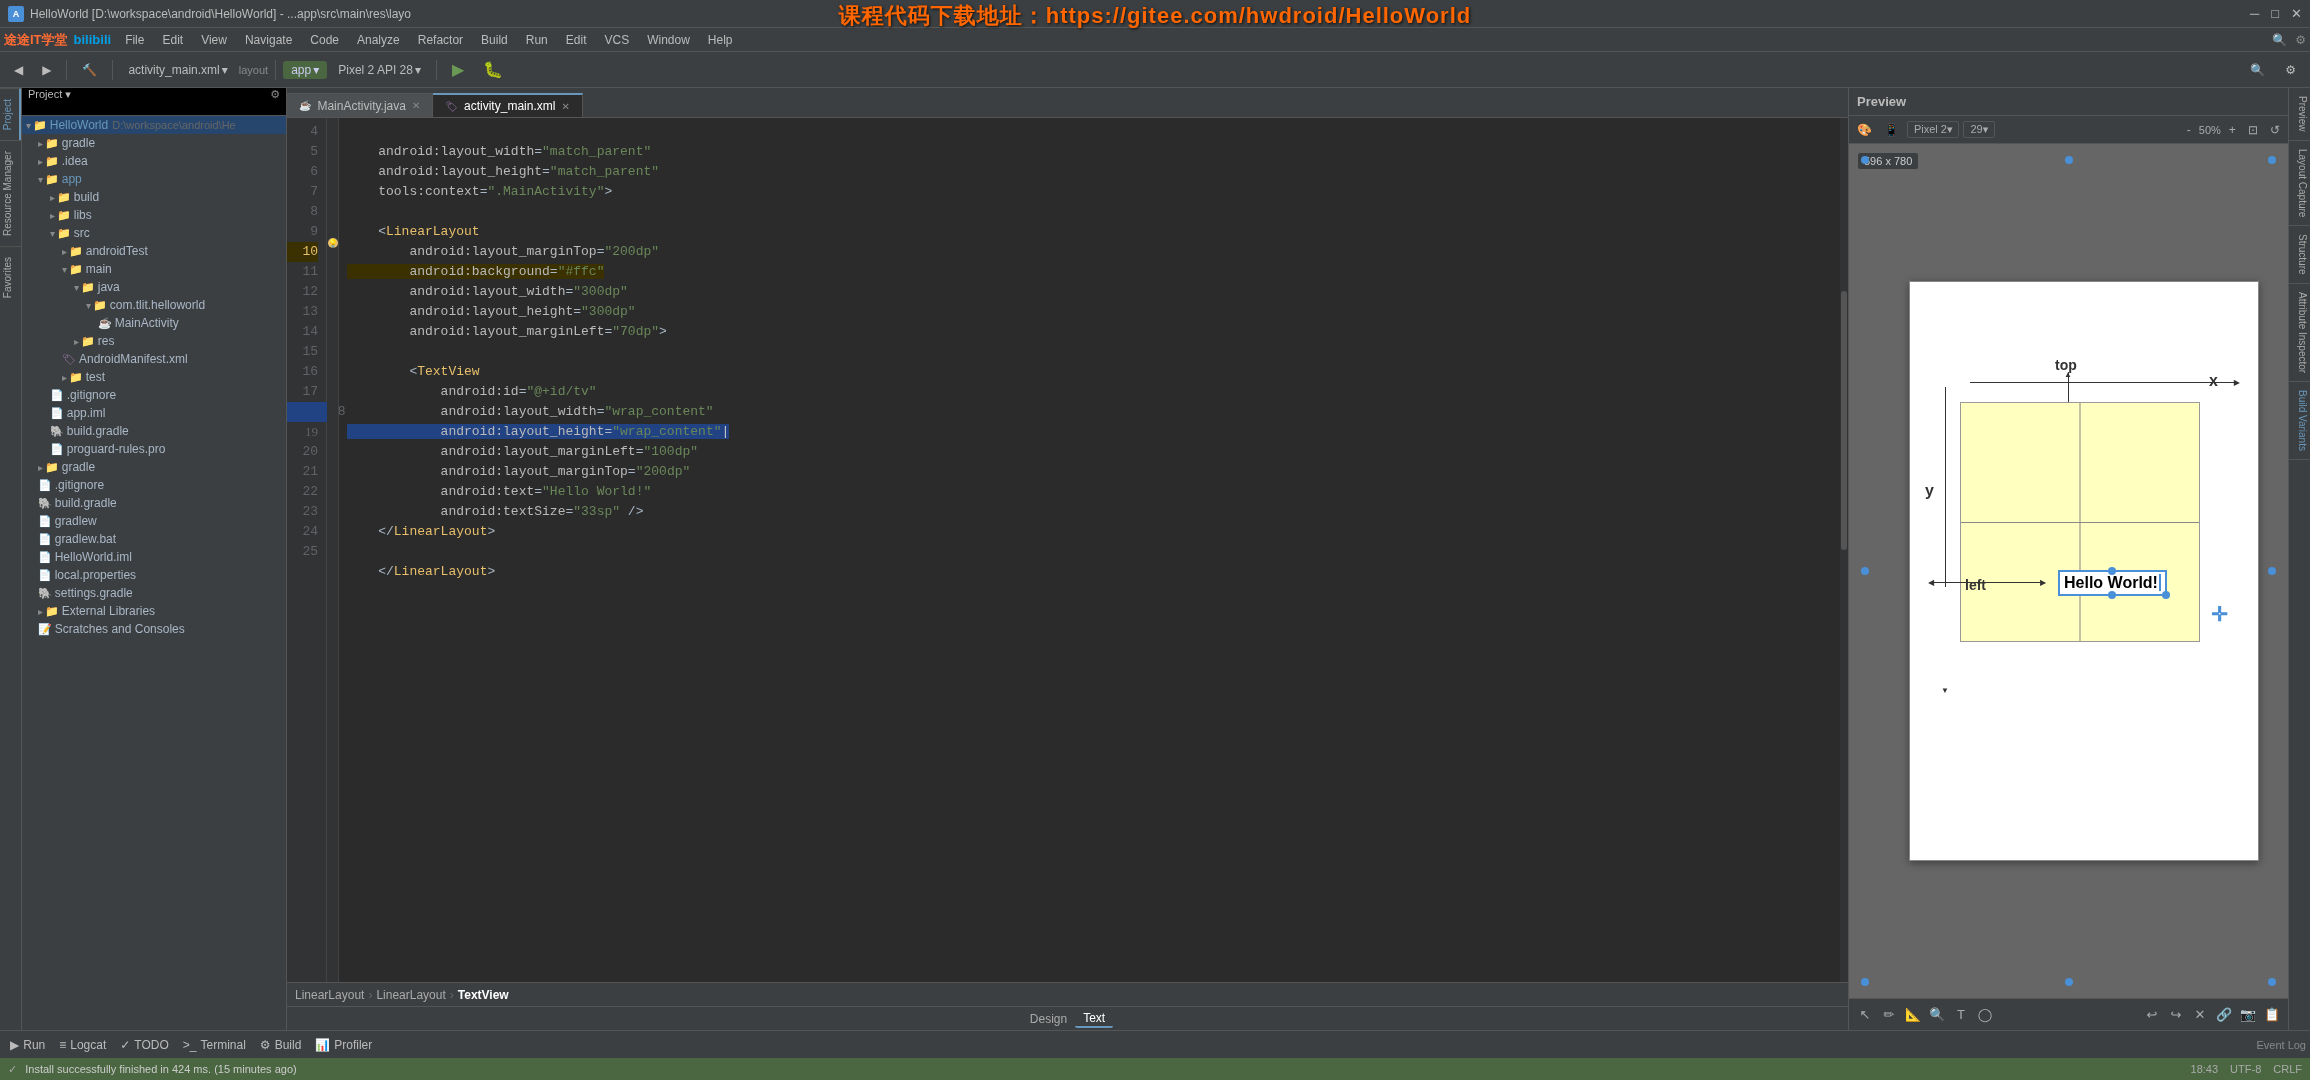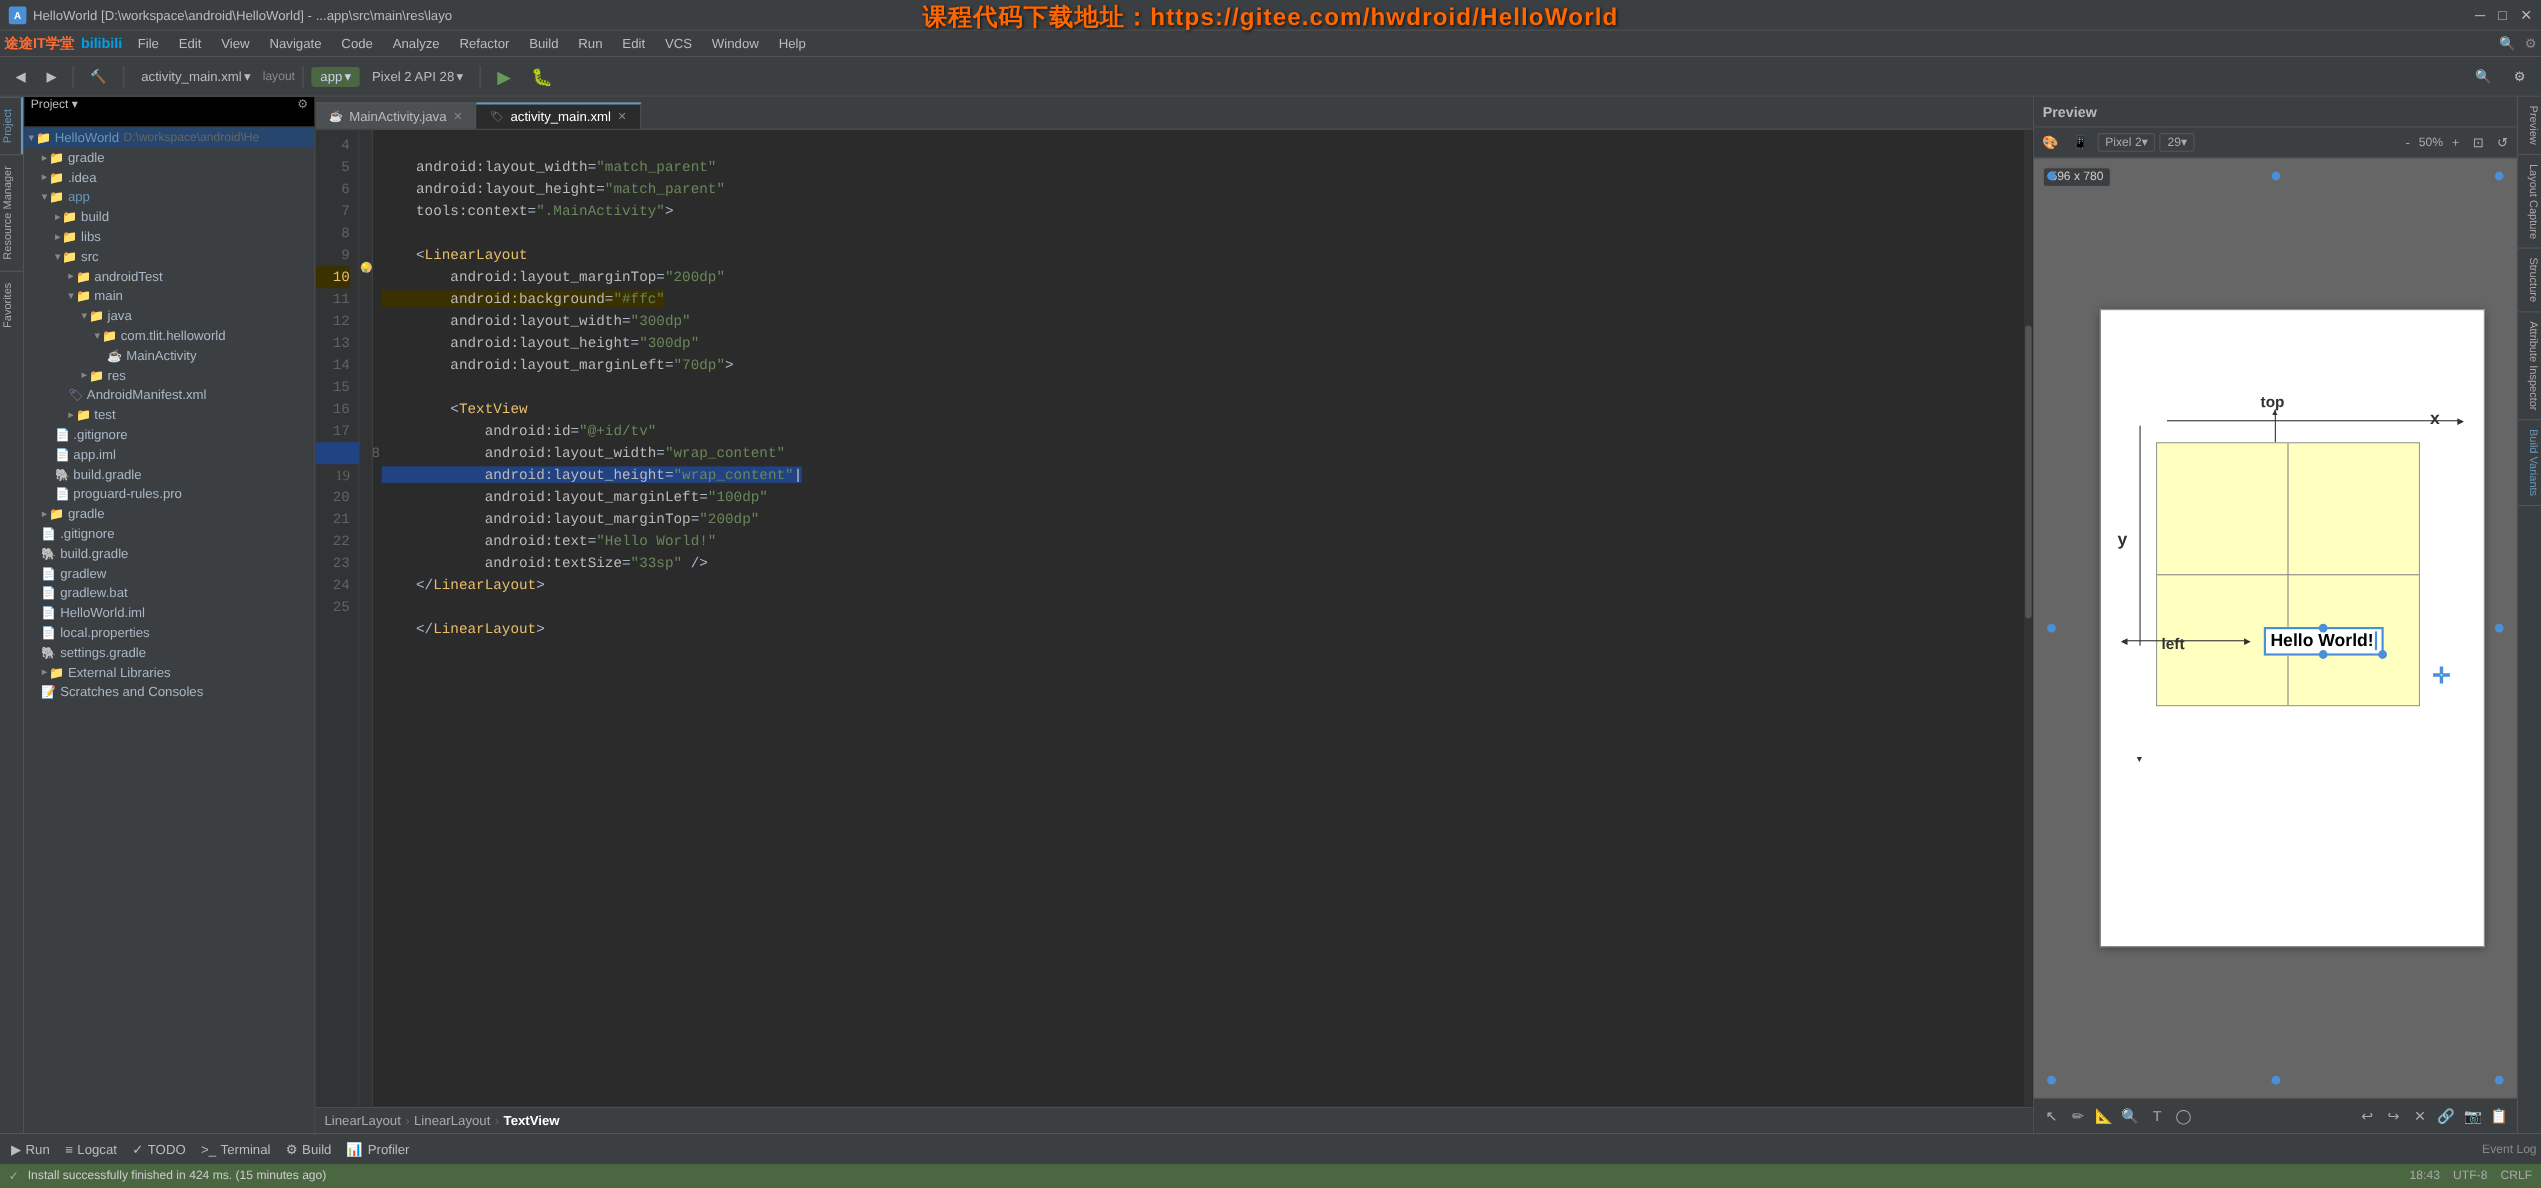--- a/index.html
+++ b/index.html
@@ -727,20 +727,28 @@
     </div>
 
     <div id="breadcrumb-bar" style="height:24px; background:#3c3f41; display:flex; align-items:center; padding:0 8px; border-top:1px solid #555; font-size:12px; color:#888; gap:4px;">
       <span class="bc-item">LinearLayout</span>
       <span class="bc-sep">›</span>
       <span class="bc-item">LinearLayout</span>
       <span class="bc-sep">›</span>
       <span class="bc-item" style="color:#fff; font-weight:bold;">TextView</span>
     </div>
 
+    <div style="height:24px; background:#3c3f41; display:flex; align-items:center; justify-content:center; border-top:1px solid #555;">
+      <div class="layout-tab">
+        <span>Design</span>
+      </div>
+      <div class="layout-tab active">
+        <span>Text</span>
+      </div>
+    </div>
   </div>
 
   <div id="preview-panel" style="width:440px; background:#3c3f41; display:flex; flex-direction:column; border-left:1px solid #555;">
 
     <div id="preview-header" style="height:28px; background:#3c3f41; display:flex; align-items:center; padding:0 8px; border-bottom:1px solid #555; font-size:13px; color:#bbb; font-weight:bold;">
       <span>Preview</span>
     </div>
 
     <div class="preview-toolbar" style="height:28px; display:flex; align-items:center; padding:0 4px; gap:4px;">
       <button class="pv-btn">🎨</button>

